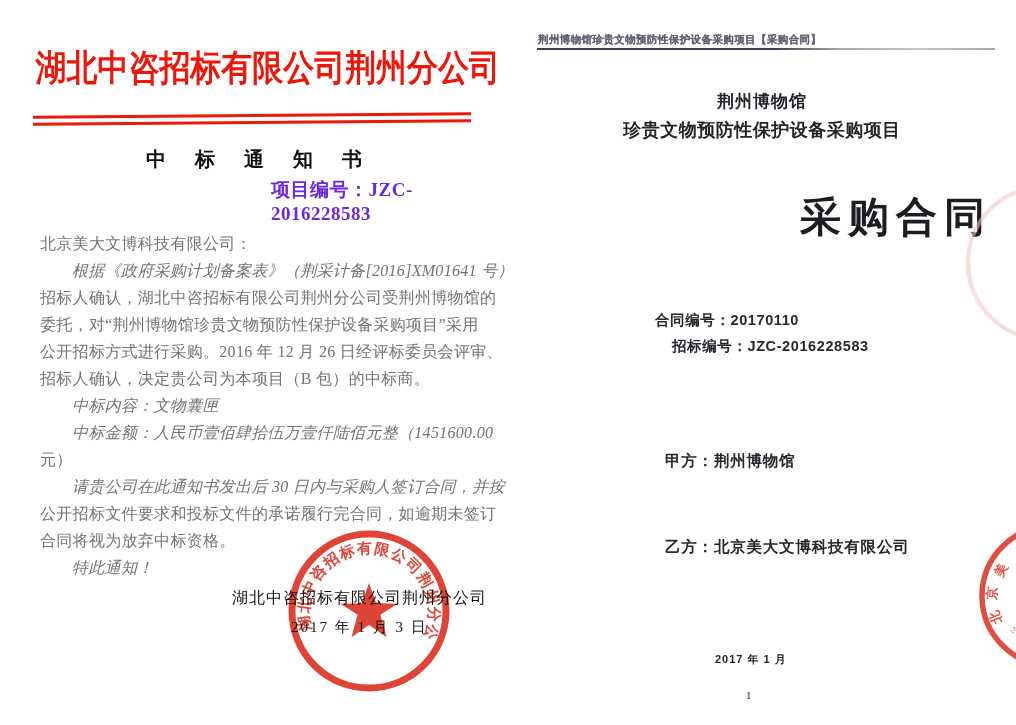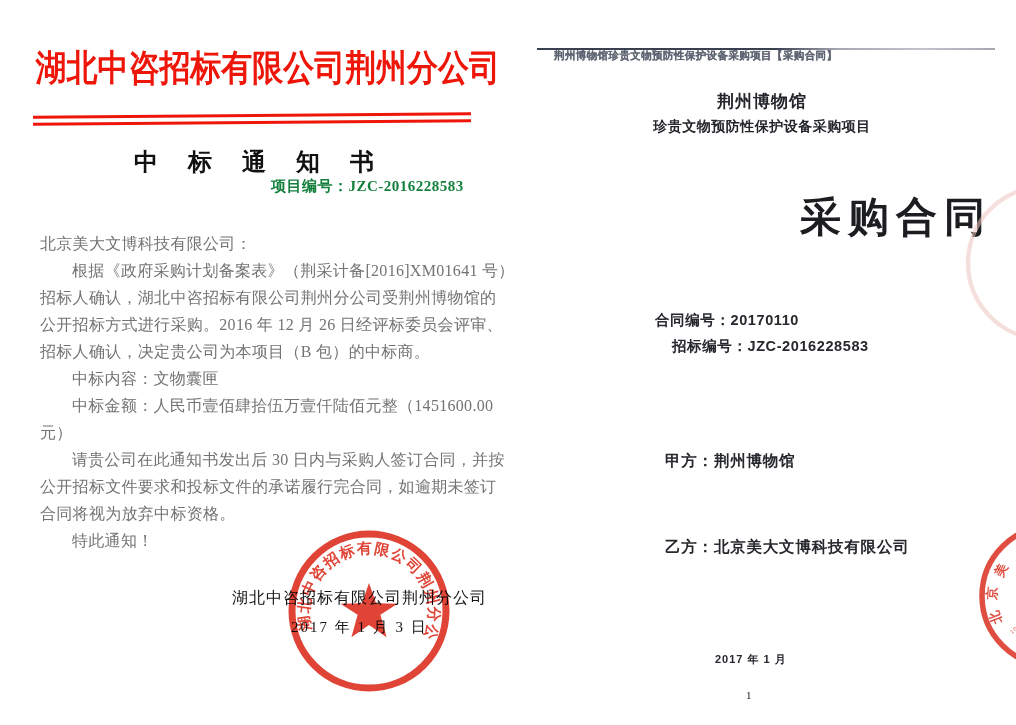--- a/index.html
+++ b/index.html
@@ -18,62 +18,62 @@
     position:absolute;top:44px;left:0;width:508px;margin:0;
     text-align:center;color:#ee1509;font-size:36px;font-weight:bold;
     letter-spacing:0;transform:scaleX(.86);transform-origin:50% 50%;
     white-space:nowrap;
   }
   .red-rule{position:absolute;left:33px;width:438px;height:3px;background:#ee1509;transform:rotate(-.45deg);}
   .rule-1{top:114px;}
   .rule-2{top:121px;}
   .doc-title{
     position:absolute;top:146px;left:0;width:508px;margin:0;text-align:center;
-    font-size:24px;font-weight:bold;color:#111;letter-spacing:12px;text-indent:12px;
+    font-size:20px;font-weight:bold;color:#111;letter-spacing:12px;text-indent:12px;
   }
   .project-no{
-    position:absolute;top:177px;left:271px;font-size:15px;font-weight:600;color:#15803d;
+    position:absolute;top:177px;left:271px;font-size:19px;font-weight:600;color:#6d28d9;
     letter-spacing:.5px;
   }
   .notice-body{
     position:absolute;top:230px;left:40px;width:430px;
     font-size:16px;line-height:27px;color:#737373;letter-spacing:.3px;
   }
   .notice-body p{margin:0;white-space:nowrap;}
-  .notice-body p.indent{padding-left:32px;}
+  .notice-body p.indent{padding-left:32px;font-style:italic;}
   .sig-company{
     position:absolute;top:588px;left:232px;font-size:16px;color:#141414;
     letter-spacing:1px;white-space:nowrap;
   }
   .sig-date{
     position:absolute;top:618px;left:291px;font-size:15px;color:#141414;
     letter-spacing:2px;white-space:nowrap;
   }
   .company-seal{
     position:absolute;left:285px;top:526px;width:168px;height:172px;
     mix-blend-mode:multiply;opacity:.92;
   }
 
   
   .header-note{
-    position:absolute;top:33px;left:30px;margin:16px;
+    position:absolute;top:33px;left:30px;margin:0;
     font-size:10.5px;font-weight:bold;color:#3a4152;letter-spacing:.4px;
     opacity:.82;text-shadow:0 0 .7px #3a4152;white-space:nowrap;
   }
   .header-line{
     position:absolute;top:48px;left:29px;width:458px;height:2px;
     background:linear-gradient(to right,#394050 0%,#394050 52%,rgba(92,98,114,.55) 66%,rgba(130,136,150,.5) 84%,rgba(105,110,125,.6) 100%);
   }
   .org-name{
     position:absolute;top:90px;left:0;width:508px;margin:0;text-align:center;
     font-size:17px;font-weight:bold;color:#23252a;letter-spacing:1px;
   }
   .project-name{
     position:absolute;top:118px;left:0;width:508px;margin:0;text-align:center;
-    font-size:14px;font-weight:bold;color:#23252a;letter-spacing:.5px;
+    font-size:18px;font-weight:bold;color:#23252a;letter-spacing:.5px;
   }
   .contract-title{
     position:absolute;top:190px;left:0;width:484px;margin:0;text-align:right;
     font-size:41px;font-weight:bold;color:#1c1d20;letter-spacing:7px;text-indent:7px;
   }
   .kv-line{position:absolute;font-size:14.5px;font-weight:bold;color:#26282d;letter-spacing:.6px;white-space:nowrap;}
   .contract-no{top:311px;left:147px;}
   .tender-no{top:337px;left:164px;}
   .party-line{position:absolute;font-size:15.5px;font-weight:bold;color:#26282d;letter-spacing:.8px;white-space:nowrap;}
   .party-a{top:451px;left:157px;}
@@ -103,20 +103,21 @@
     <h2 class="doc-title">中 标 通 知 书</h2>
 
     <div class="project-no">
       <span>项目编号：</span><span>JZC-2016228583</span>
     </div>
 
     <div class="notice-body">
       <p>北京美大文博科技有限公司：</p>
       <p class="indent">根据《政府采购计划备案表》（荆采计备[2016]XM01641 号）</p>
       <p>招标人确认，湖北中咨招标有限公司荆州分公司受荆州博物馆的</p>
+      <p>委托，对“荆州博物馆珍贵文物预防性保护设备采购项目”采用</p>
       <p>公开招标方式进行采购。2016 年 12 月 26 日经评标委员会评审、</p>
       <p>招标人确认，决定贵公司为本项目（B 包）的中标商。</p>
       <p class="indent">中标内容：文物囊匣</p>
       <p class="indent">中标金额：人民币壹佰肆拾伍万壹仟陆佰元整（1451600.00</p>
       <p>元）</p>
       <p class="indent">请贵公司在此通知书发出后 30 日内与采购人签订合同，并按</p>
       <p>公开招标文件要求和投标文件的承诺履行完合同，如逾期未签订</p>
       <p>合同将视为放弃中标资格。</p>
       <p class="indent">特此通知！</p>
     </div>

